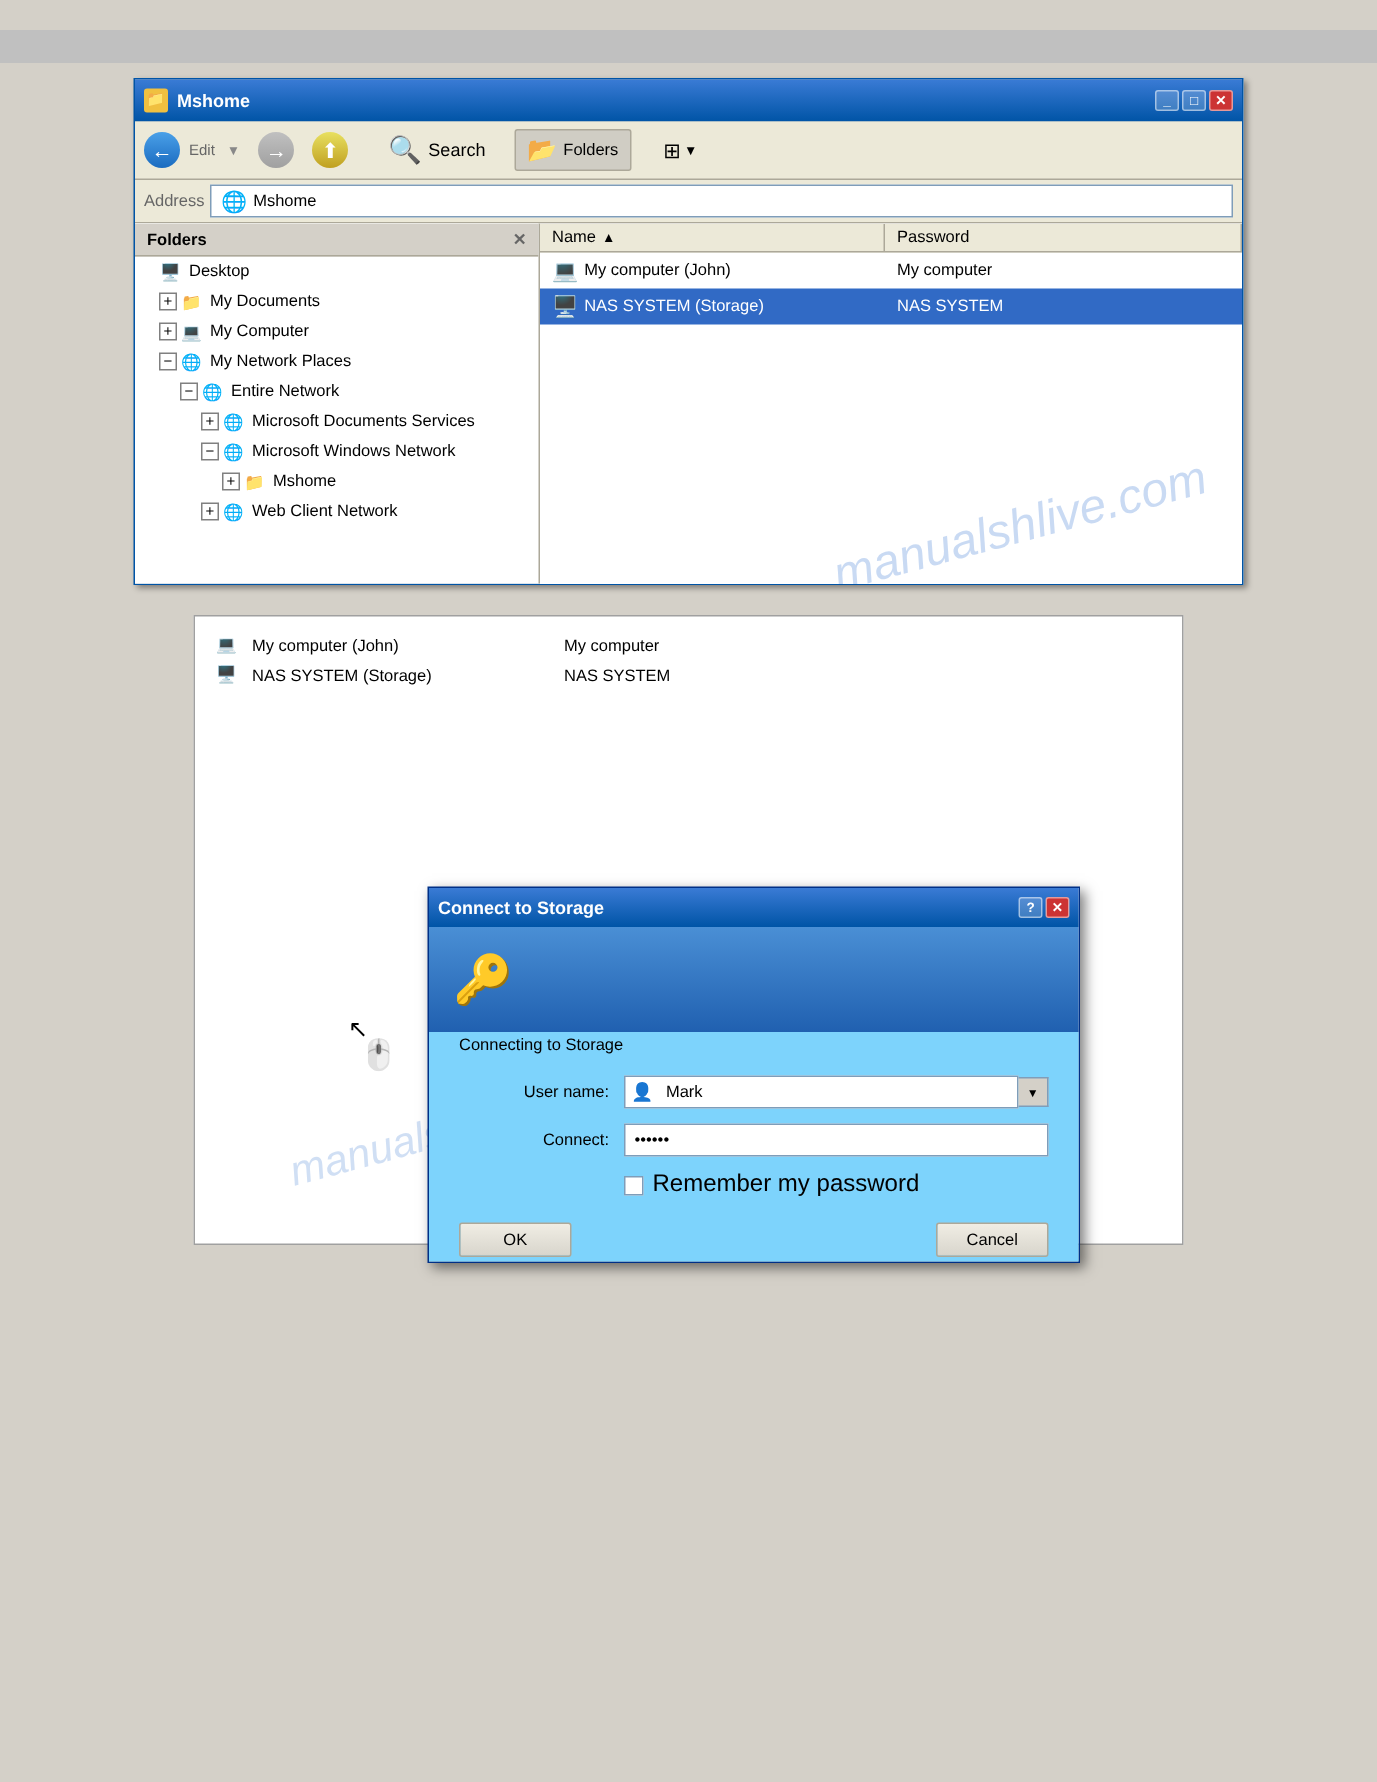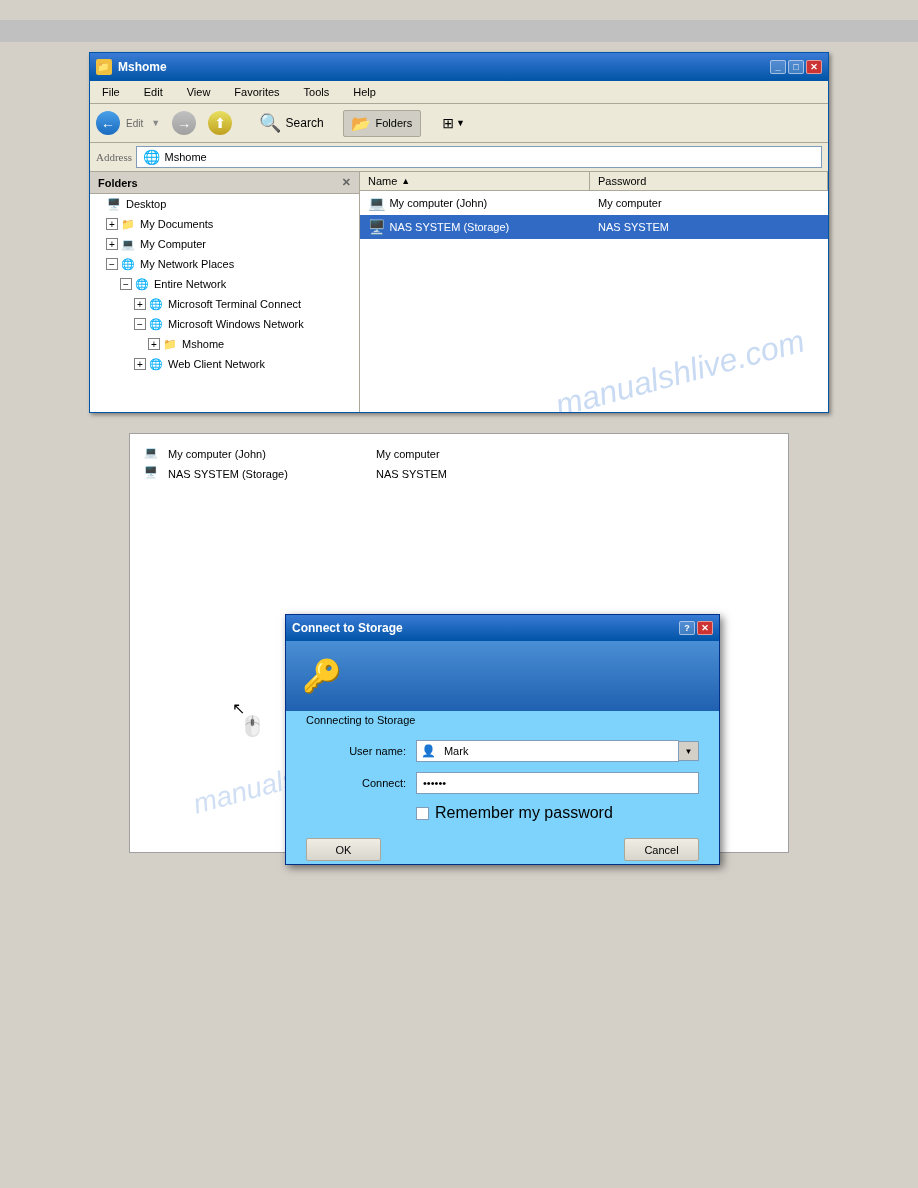--- a/index.html
+++ b/index.html
@@ -147,21 +147,20 @@
       padding: 3px 6px;
       display: flex;
       align-items: center;
       gap: 4px;
       border-bottom: 1px solid #aca899;
     }
 
     .address-label {
       color: #666;
       font-size: 11px;
-      font-family: Liberation Serif, serif;
     }
 
     .address-value {
       background: white;
       border: 1px solid #7f9db9;
       padding: 2px 6px;
       font-size: 11px;
       flex: 1;
       display: flex;
       align-items: center;
@@ -524,28 +523,20 @@
     <div class="title-bar">
       <span class="title-bar-icon">📁</span>
       <span>Mshome</span>
       <div class="title-bar-buttons">
         <div class="title-bar-btn">_</div>
         <div class="title-bar-btn">□</div>
         <div class="title-bar-btn close">✕</div>
       </div>
     </div>
 
-    <div class="menu-bar">
-      <span class="menu-item">File</span>
-      <span class="menu-item">Edit</span>
-      <span class="menu-item">View</span>
-      <span class="menu-item">Favorites</span>
-      <span class="menu-item">Tools</span>
-      <span class="menu-item">Help</span>
-    </div>
 
     <div class="toolbar">
 
       <div class="nav-arrow" style="margin-right:2px;">←</div>
       <span style="font-size:10px;color:#666;margin-right:4px;">Edit</span>
       <span style="font-size:9px;color:#888;">▼</span>
 
       <div class="nav-arrow disabled" style="margin:0 8px;">→</div>
 
       <div style="width:24px;height:24px;background:linear-gradient(to bottom,#e8e060,#c0a020);border-radius:50%;display:flex;align-items:center;justify-content:center;cursor:pointer;margin-right:12px;font-size:14px;color:white;">⬆</div>
@@ -608,21 +599,21 @@
 
         <div class="tree-item" style="padding-left:30px;">
           <span class="tree-expand">−</span>
           <span class="tree-icon">🌐</span>
           <span>Entire Network</span>
         </div>
 
         <div class="tree-item" style="padding-left:44px;">
           <span class="tree-expand">+</span>
           <span class="tree-icon">🌐</span>
-          <span>Microsoft Terminal Connect</span>
+          <span>Microsoft Documents Services</span>
         </div>
 
         <div class="tree-item" style="padding-left:44px;">
           <span class="tree-expand">−</span>
           <span class="tree-icon">🌐</span>
           <span>Microsoft Windows Network</span>
         </div>
 
         <div class="tree-item" style="padding-left:58px;">
           <span class="tree-expand">+</span>

